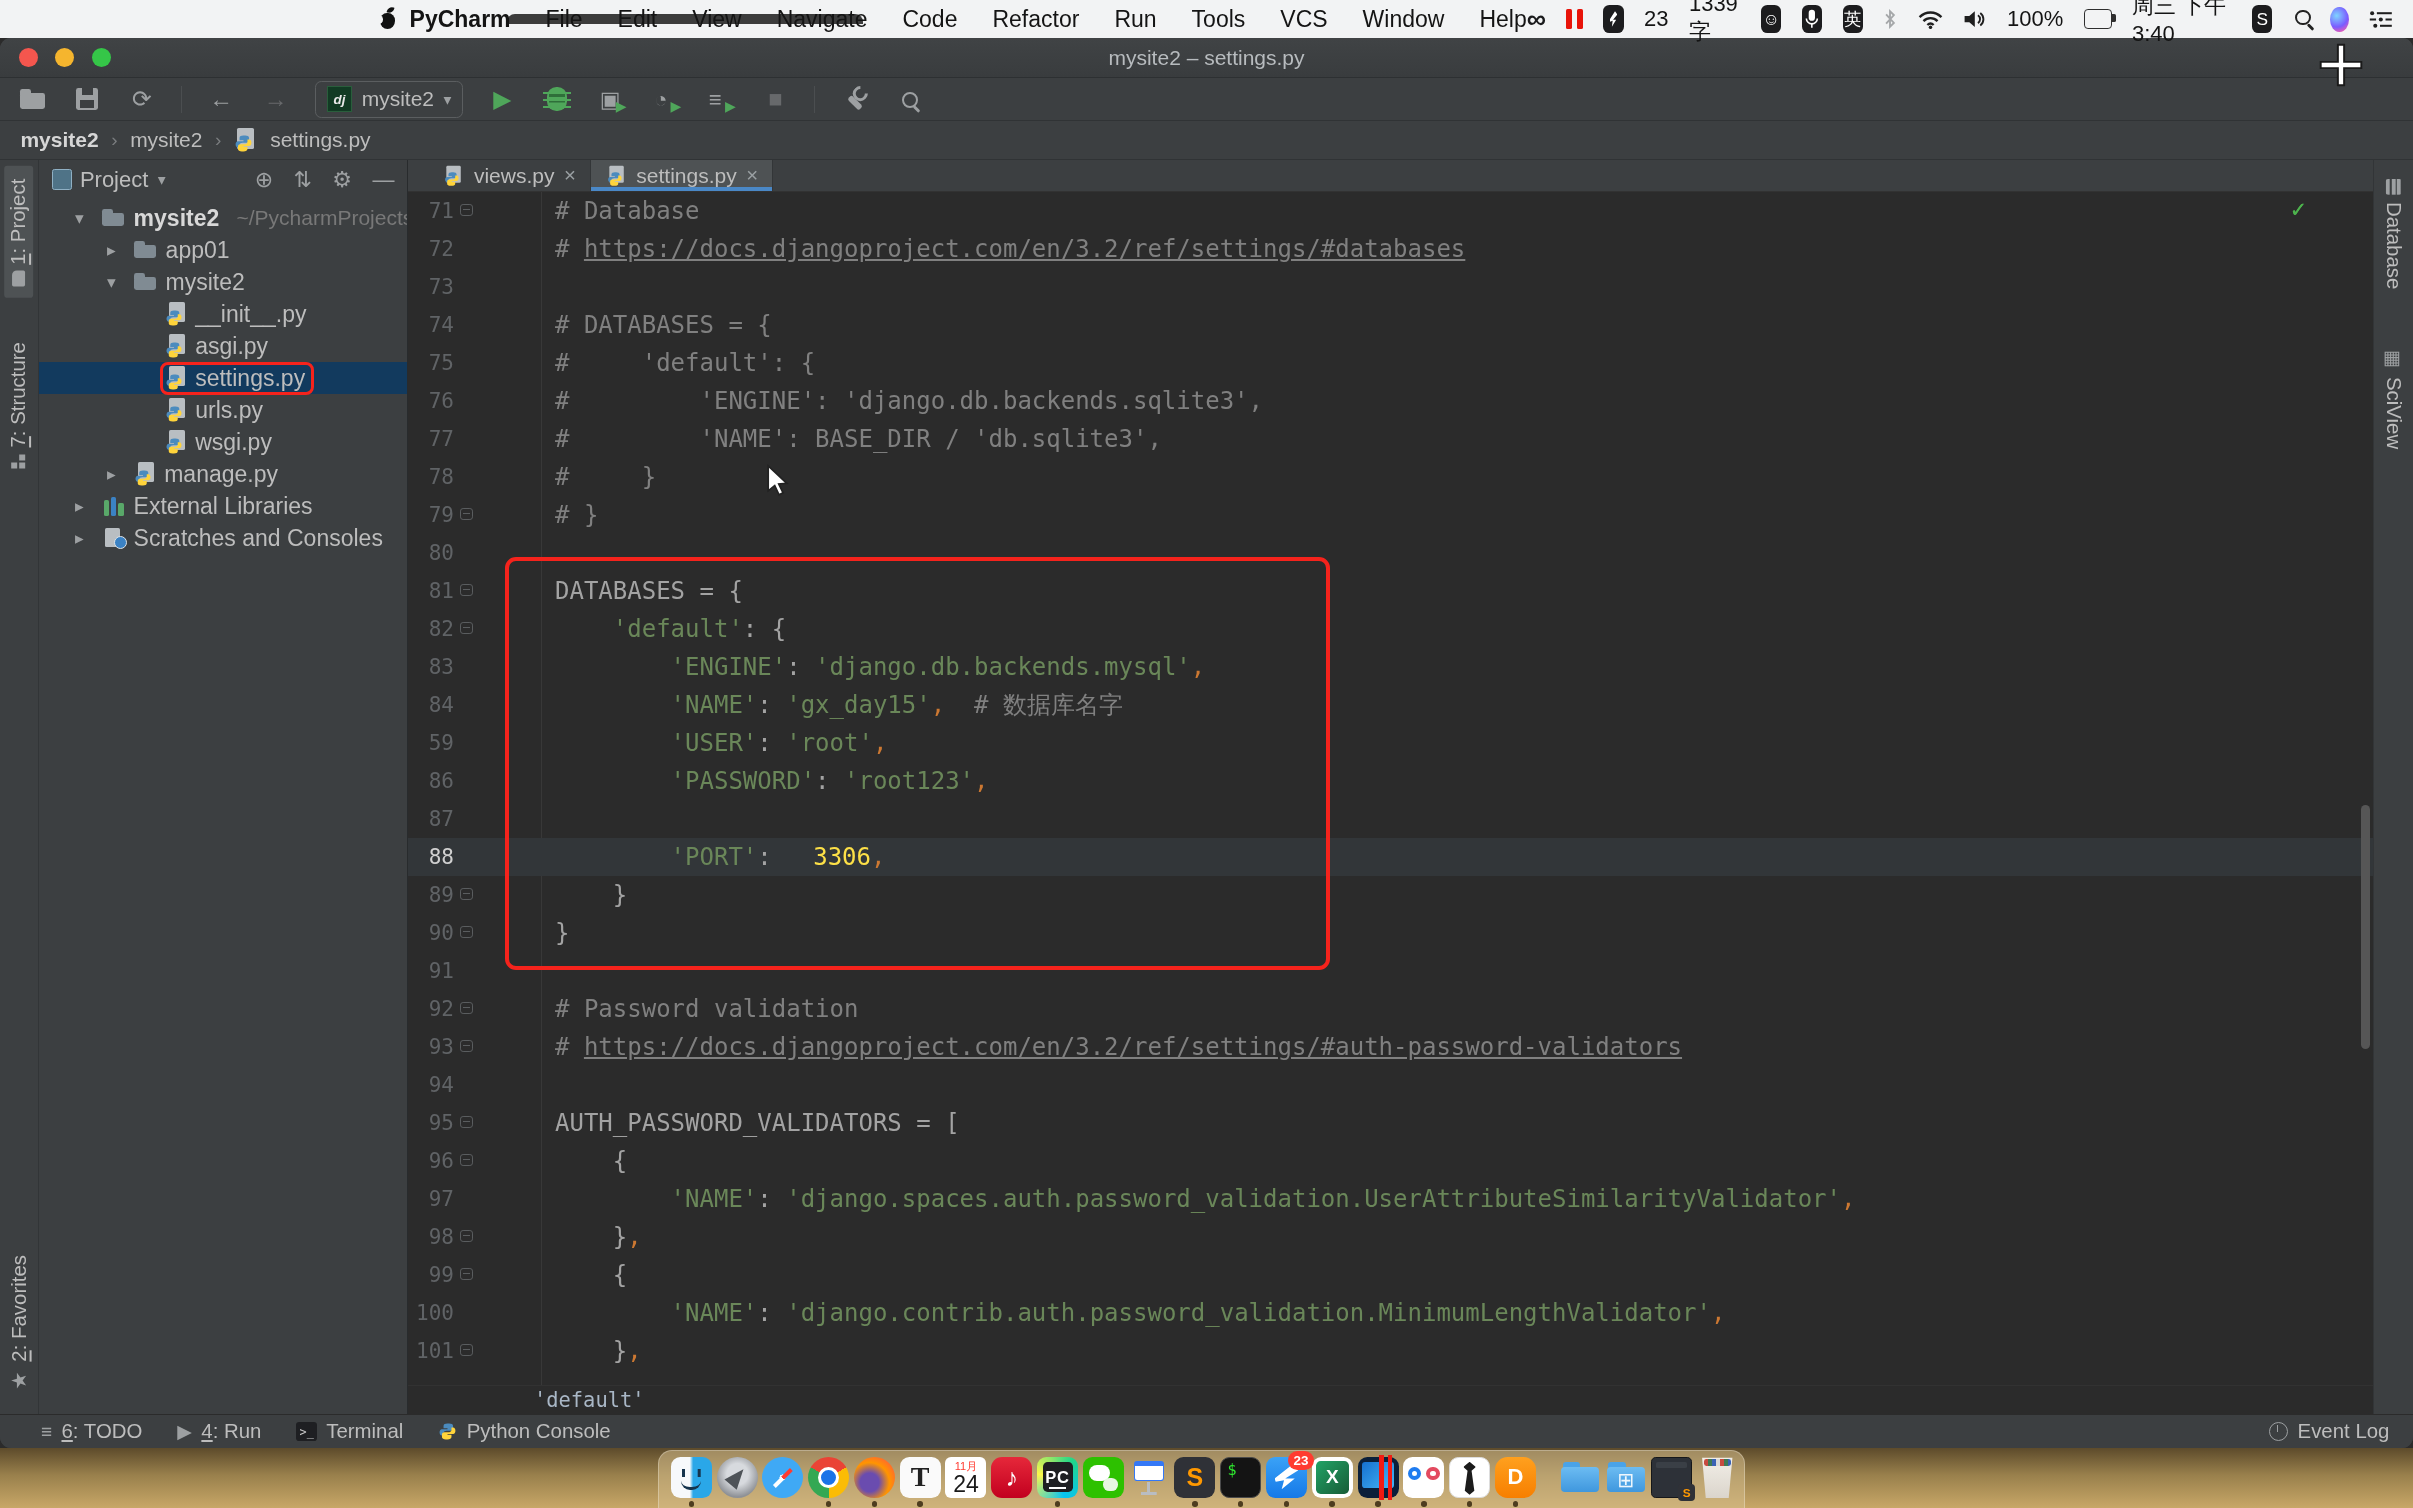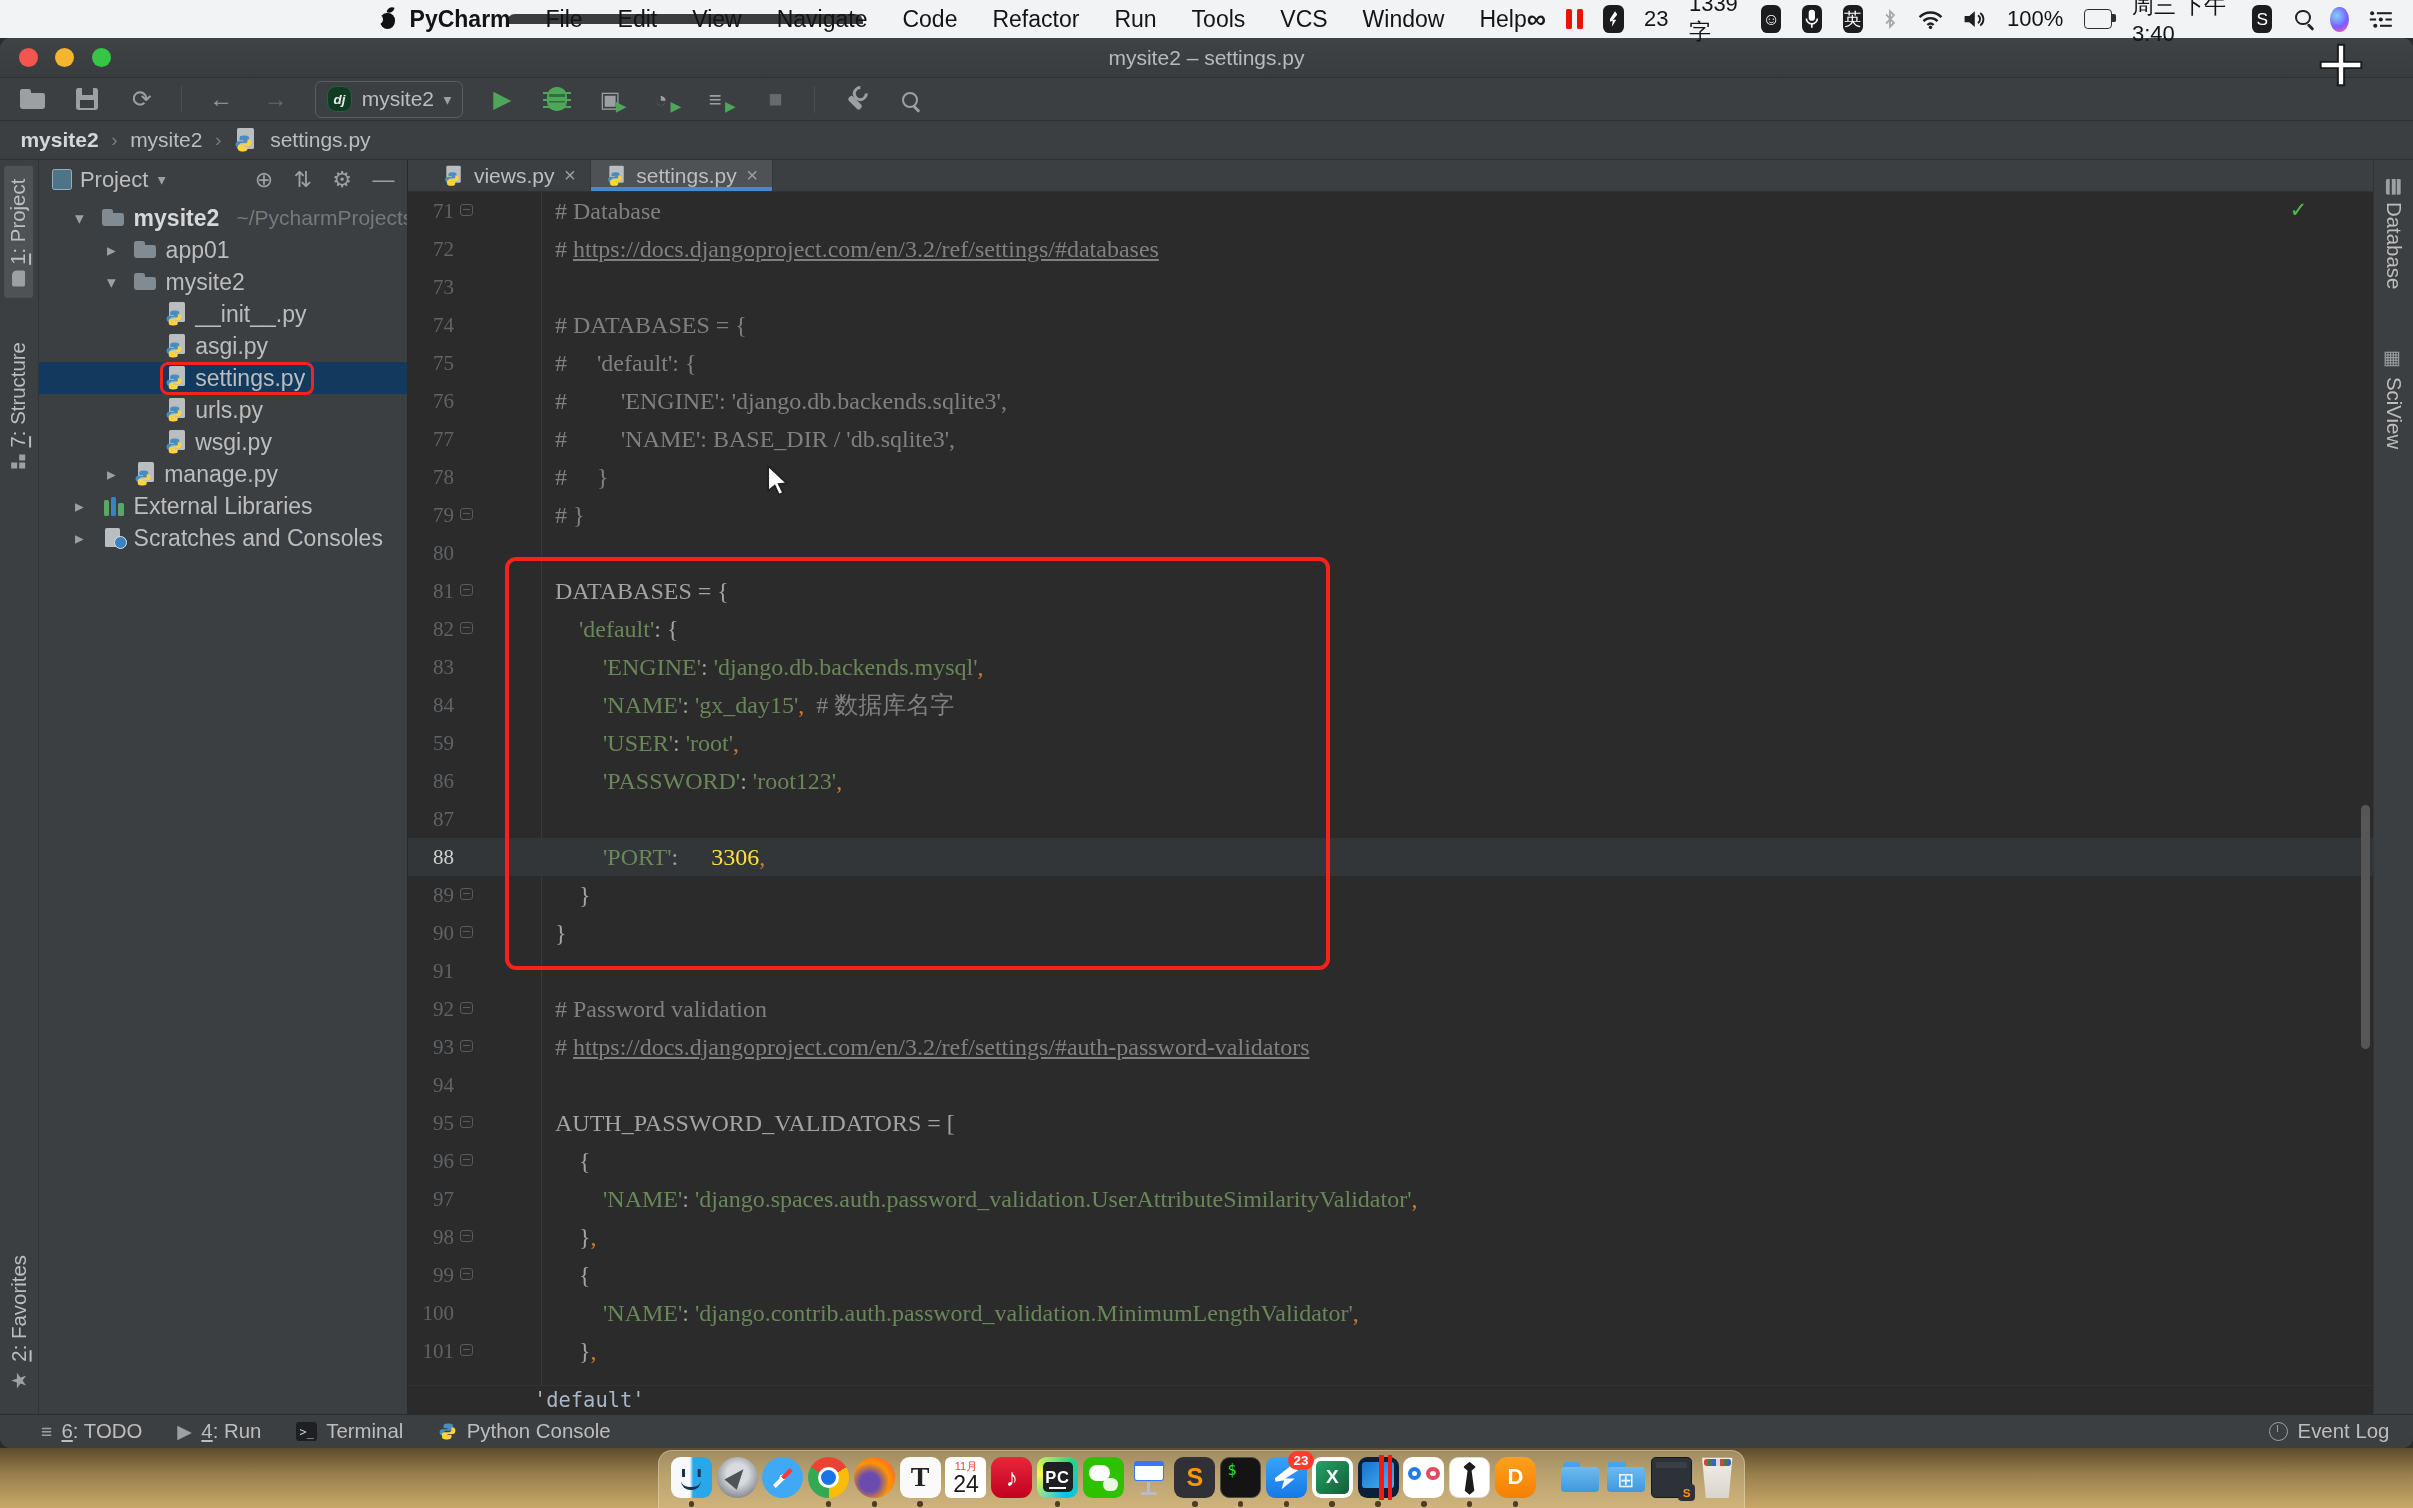--- a/index.html
+++ b/index.html
@@ -60,21 +60,21 @@
   .tbi.green{color:#4fa65a;}
   .tb-sep{width:0.8px;height:27px;background:#4b4e50;}
   .mini-folder{position:relative;width:25px;height:20.4px;}
   .mini-folder::before{content:"";position:absolute;left:0;top:0;width:11px;height:6.3px;background:#9da0a2;border-radius:2.4px 2.4px 0 0;}
   .mini-folder::after{content:"";position:absolute;left:0;top:3.9px;right:0;bottom:0;background:#9da0a2;border-radius:2.4px;}
   .floppy{position:relative;width:22px;height:22px;background:#9da0a2;border-radius:2.4px;}
   .floppy::before{content:"";position:absolute;left:5.5px;top:0;width:11px;height:7px;background:#3c3f41;}
   .floppy::after{content:"";position:absolute;left:3.9px;bottom:2.4px;width:14px;height:7.9px;background:#3c3f41;}
   .run-chip{display:flex;align-items:center;gap:9.4px;border:0.8px solid #5b5e60;border-radius:6.3px;
     height:35px;padding:0 11px;color:#bdbdbd;font-size:21px;}
-  .dj-badge{width:23.6px;height:23.6px;background:#123b24;border:0.8px solid #2a5e3c;color:#e8e8e8;border-radius:9px;
+  .dj-badge{width:23.6px;height:23.6px;background:#123b24;border:0.8px solid #2a5e3c;color:#e8e8e8;border-radius:0;
     font-size:13.4px;font-weight:bold;font-style:italic;display:flex;align-items:center;justify-content:center;}
   .chev{color:#9da0a2;font-size:15.7px;}
   .bug{position:relative;width:20.4px;height:23.6px;background:#4fa65a;border-radius:9.4px;}
   .bug::before{content:"";position:absolute;left:2.4px;right:2.4px;top:7px;height:2.4px;background:#2f6f3a;box-shadow:0 5.5px 0 #2f6f3a;}
   .bug::after{content:"";position:absolute;left:-3.9px;top:4.7px;width:28px;height:2.4px;background:#4fa65a;
     box-shadow:0 7px 0 #4fa65a, 0 14px 0 #4fa65a;}
   .combo{position:relative;width:27px;height:27px;}
   .combo .base{position:absolute;left:1.6px;top:1.6px;font-size:22px;color:#9da0a2;}
   .combo .play{position:absolute;right:-1.6px;bottom:-1.6px;font-size:14px;color:#4fa65a;}
   .wrench{position:relative;width:27px;height:27px;}
@@ -137,21 +137,21 @@
   .editor{flex:1;display:flex;flex-direction:column;background:#2b2b2b;position:relative;min-width:0;}
   .tabs{height:31px;background:#3c3f41;display:flex;padding-left:20.4px;border-bottom:0.8px solid #323232;flex:0 0 auto;}
   .tab{display:flex;align-items:center;gap:7.9px;padding:0 14px;color:#bdbdbd;font-size:21px;position:relative;border-right:0.8px solid #333638;}
   .tab .pyfile{transform:scale(.85);}
   .tab .close{color:#9aa0a3;font-size:20.4px;margin-left:1.6px;}
   .tab.active{background:#4e5254;}
   .tab.active::after{content:"";position:absolute;left:0;right:0;bottom:0;height:3.9px;background:#4a88c7;}
   .codearea{flex:1;position:relative;overflow:hidden;font-family:"DejaVu Sans Mono",monospace;}
   .gutter-sep{position:absolute;left:133px;top:0;bottom:0;width:0.8px;background:#383838;}
   #code-lines{position:absolute;left:0;top:0;right:0;}
-  .code-line{position:relative;height:38px;line-height:38px;padding-left:147px;font-family:Liberation Serif, serif;}
+  .code-line{position:relative;height:38px;line-height:38px;padding-left:147px;}
   .code-line.cur{background:#323639;}
   .lnum{position:absolute;left:0;top:0;width:46px;text-align:right;color:#606366;font-size:21px;}
   .code-line.cur .lnum{color:#d0d0d0;}
   .fold{position:absolute;left:52px;top:11.8px;width:12.6px;height:12.6px;border:1.6px solid #5a5d5f;border-radius:3.1px;box-sizing:border-box;}
   .fold::after{content:"";position:absolute;left:1.6px;right:1.6px;top:3.9px;height:1.6px;background:#5a5d5f;}
   .ltext{white-space:pre;font-size:24px;}
   .tk-p{color:#a3a3a3;}
   .tk-s{color:#6a8759;}
   .tk-c{color:#808080;}
   .tk-cl{color:#808080;text-decoration:underline;}

